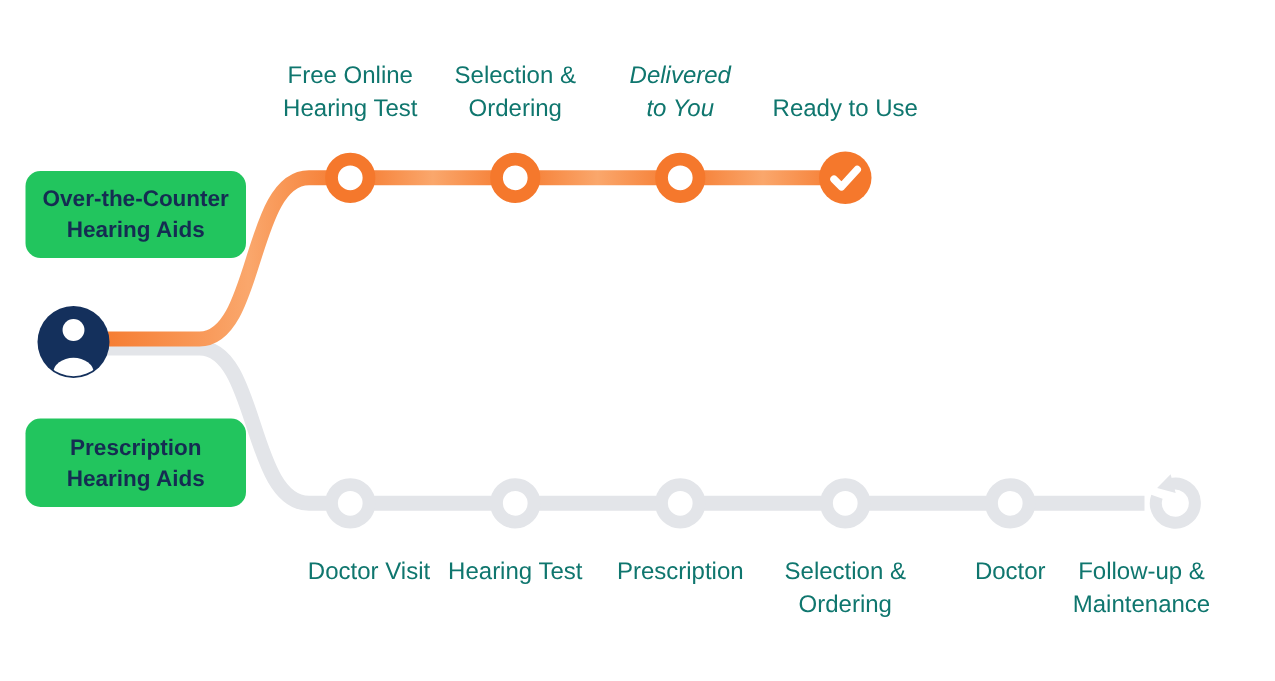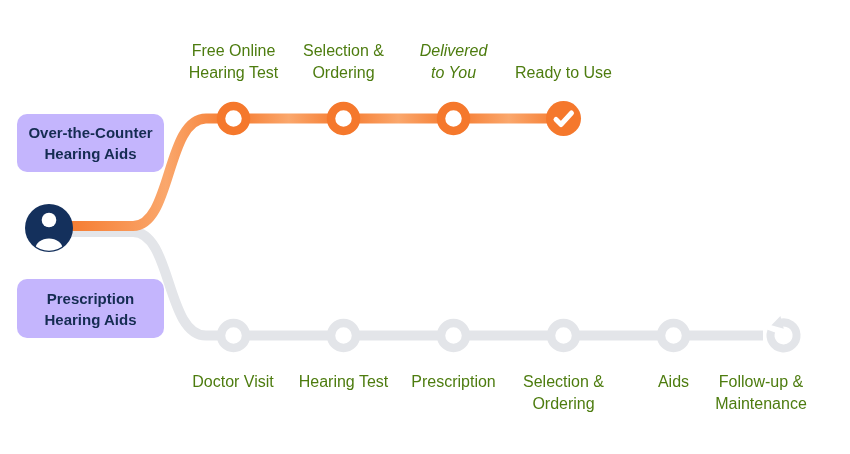--- a/index.html
+++ b/index.html
@@ -6,32 +6,32 @@
   .stage{
     position:relative;
     width:850px;height:454px;
     background:#ffffff;
     overflow:hidden;
     font-family:"Liberation Sans","DejaVu Sans",sans-serif;
   }
   .stage svg{position:absolute;left:0;top:0;}
   .route-box{
     position:absolute;left:17px;width:147px;
-    background:#c4b5fd;border-radius:10px;
+    background:#22c55e;border-radius:10px;
     display:flex;align-items:center;justify-content:center;
     text-align:center;font-weight:bold;font-size:15px;line-height:21px;
     color:#152c52;white-space:pre-line;
   }
   .route-box.otc{top:114px;height:58px;}
   .route-box.rx{top:279px;height:59px;}
   .step-label{
     position:absolute;transform:translateX(-50%);
     width:max-content;max-width:130px;
     text-align:center;white-space:pre-line;
-    font-size:16px;line-height:22px;color:#4d7c0f;
+    font-size:16px;line-height:22px;color:#0f766e;
   }
   .step-label.row-top{top:40px;height:44px;display:flex;flex-direction:column;justify-content:flex-end;align-items:center;}
   .step-label.row-bottom{top:371px;}
 </style>
 </head>
 <body>
 
 <div class="stage">
 
   <svg width="850" height="454" viewBox="0 0 850 454">
@@ -92,23 +92,23 @@
   </div>
 
   <div id="labels">
       <div class="step-label row-top" style="left: 233.5px;">Free Online
 Hearing Test</div>
       <div class="step-label row-top" style="left: 343.5px;">Selection &amp;
 Ordering</div>
       <div class="step-label row-top" style="left: 453.5px; font-style: italic;">Delivered
 to You</div>
       <div class="step-label row-top" style="left: 563.5px;">Ready to Use</div>
-      <div class="step-label row-bottom" style="left: 233px;">Doctor Visit</div>
+      <div class="step-label row-bottom" style="left: 246px;">Doctor Visit</div>
       <div class="step-label row-bottom" style="left: 343.5px;">Hearing Test</div>
       <div class="step-label row-bottom" style="left: 453.5px;">Prescription</div>
       <div class="step-label row-bottom" style="left: 563.5px;">Selection &amp;
 Ordering</div>
-      <div class="step-label row-bottom" style="left: 673.5px;">Aids</div>
+      <div class="step-label row-bottom" style="left: 673.5px;">Doctor</div>
       <div class="step-label row-bottom" style="left: 761px;">Follow-up &amp;
 Maintenance</div>
     </div>
 
 </div>
 
 </body></html>

